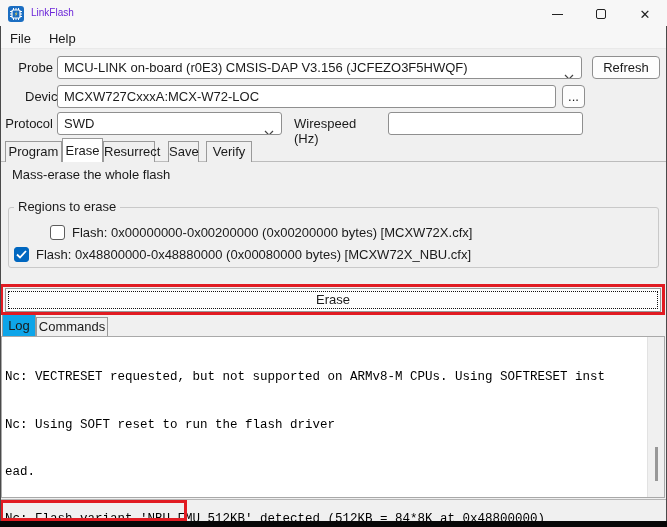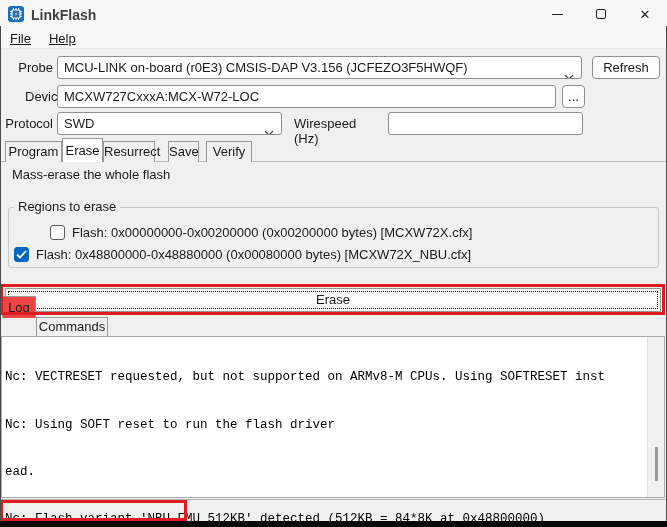--- a/index.html
+++ b/index.html
@@ -7,30 +7,30 @@
   .window {
     position:relative; width:667px; height:527px; background:#f0f0f0;
     overflow:hidden; font-size:13px; color:#1a1a1a;
   }
   .edge { position:absolute; top:26px; bottom:0; width:1px; background:#4a4a4a; z-index:50; }
   .edge.left { left:0; } .edge.right { right:0; }
 
   
   .titlebar { position:absolute; left:0; top:0; width:667px; height:28px; background:#f7f7f7; }
   .app-icon { position:absolute; left:8px; top:6px; width:16px; height:16px; }
-  .win-title { position:absolute; left:31px; top:7px; font-size:14px; color:#404040;font-weight:bold; }
+  .win-title { position:absolute; left:31px; top:7px; font-size:10px; color:#6d28d9; }
   .win-controls { position:absolute; right:0; top:0; height:28px; display:flex; }
   .win-btn { width:44px; height:28px; display:flex; align-items:center; justify-content:center; cursor:default; }
   .glyph-min { width:11px; height:1px; background:#222; }
   .glyph-max { width:10px; height:10px; border:1px solid #222; border-radius:2px; }
   .glyph-close { font-size:13px; color:#222; font-family:"DejaVu Sans", sans-serif; }
 
   
   .menubar { position:absolute; left:1px; top:28px; width:665px; height:21px; background:#f7f7f7;
-             border-bottom:1px solid #e9e9e9; display:flex; align-items:center;text-decoration:underline; }
+             border-bottom:1px solid #e9e9e9; display:flex; align-items:center; }
   .menu-item { padding:0 9px; height:21px; line-height:21px; }
 
   
   .row-label { position:absolute; text-align:right; color:#1a1a1a; }
   .field, .combo {
     position:absolute; background:#ffffff; border:1px solid #8f8f8f; border-radius:3px;
     height:23px; line-height:21px; padding:0 6px; overflow:hidden; white-space:nowrap;
   }
   .combo .chev { position:absolute; right:7px; top:8px; }
   .btn {
@@ -63,21 +63,21 @@
   .annotation { position:absolute; border:3px solid #e11b22; z-index:40; }
   .erase-btn {
     position:absolute; left:5px; top:288px; width:656px; height:24px;
     background:#fdfdfd; border:1px solid #9a9a9a; outline:1px dotted #111; outline-offset:-4px;
     text-align:center; line-height:22px;
   }
 
   
   .log-tab { position:absolute; top:317px; height:19px; background:#f0f0f0;
              border:1px solid #9a9a9a; border-bottom:none; text-align:center; line-height:18px; z-index:2; }
-  .log-tab.selected { top:296px; height:22px; background:#ef4444; line-height:21px; z-index:4; }
+  .log-tab.selected { top:314px; height:22px; background:#0ea5e9; line-height:21px; z-index:4; }
 
   
   .log-area { position:absolute; left:1px; top:336px; width:664px; height:162px;
               background:#ffffff; border:1px solid #a9a9a9; z-index:3; }
   .log-text { position:absolute; left:3px; top:2px; width:638px;
               font-family:"Liberation Mono", monospace; font-size:12.5px; line-height:15.7px;
               white-space:pre; color:#000; }
   .log-scroll { position:absolute; right:0; top:0; width:17px; height:160px;
                 background:#f0f0f0; border-left:1px solid #e2e2e2; }
   .log-thumb { position:absolute; left:7px; top:110px; width:3px; height:34px; background:#989898; }

